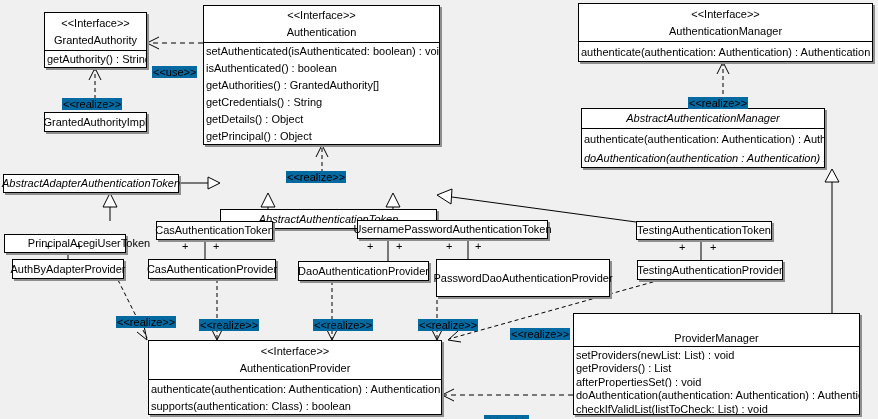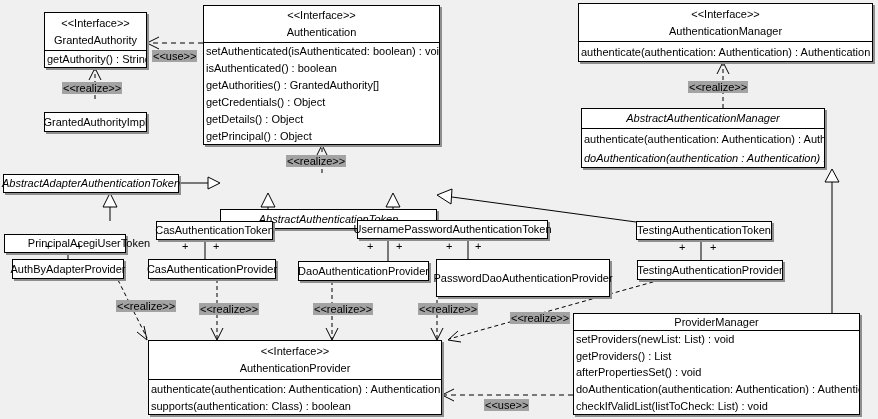--- a/index.html
+++ b/index.html
@@ -7,21 +7,21 @@
          font-family:"Liberation Sans",sans-serif;color:#000;}
   .wires{position:absolute;left:0;top:0;z-index:1;}
   .box{position:absolute;background:#fff;border:1px solid #000;box-shadow:2px 2px 0 #8f8f8f;
        z-index:2;box-sizing:border-box;display:flex;flex-direction:column;}
   .hdr{display:flex;flex-direction:column;justify-content:center;align-items:center;flex:0 0 auto;}
   .stereo,.cname{font-size:11px;line-height:17px;white-space:nowrap;text-align:center;}
   .single{justify-content:center;align-items:center;flex:1;display:flex;}
   .methods{border-top:1px solid #000;flex:1;display:flex;flex-direction:column;justify-content:space-around;overflow:hidden;}
   .m{font-size:11px;line-height:16px;padding:0 2px;white-space:nowrap;overflow:hidden;}
   .it{font-style:italic;}
-  .lbl{position:absolute;font-size:11px;line-height:12px;background:#a3a3a3;padding:0 1px;z-index:3;white-space:nowrap;}
+  .lbl{position:absolute;font-size:11px;line-height:12px;background:#0369a1;padding:0 1px;z-index:3;white-space:nowrap;margin-top:16px;}
   .plus{position:absolute;font-size:11px;line-height:11px;z-index:3;}
 </style>
 </head>
 <body>
 
 <div class="stage">
 
   <svg class="wires" width="878" height="419">
 
     <g stroke="#000" fill="none">
@@ -126,21 +126,21 @@
 
   <div class="box" style="left:203px;top:5px;width:237px;height:140px;">
     <div class="hdr" style="height:36px;">
       <div class="stereo">&lt;&lt;Interface&gt;&gt;</div>
       <div class="cname">Authentication</div>
     </div>
     <div class="methods">
       <div class="m">setAuthenticated(isAuthenticated: boolean) : void</div>
       <div class="m">isAuthenticated() : boolean</div>
       <div class="m">getAuthorities() : GrantedAuthority[]</div>
-      <div class="m">getCredentials() : Object</div>
+      <div class="m">getCredentials() : String</div>
       <div class="m">getDetails() : Object</div>
       <div class="m">getPrincipal() : Object</div>
     </div>
   </div>
 
   <div class="box" style="left:578px;top:3px;width:295px;height:59px;">
     <div class="hdr" style="height:37px;">
       <div class="stereo">&lt;&lt;Interface&gt;&gt;</div>
       <div class="cname">AuthenticationManager</div>
     </div>
@@ -230,21 +230,21 @@
       <div class="stereo">&lt;&lt;Interface&gt;&gt;</div>
       <div class="cname">AuthenticationProvider</div>
     </div>
     <div class="methods">
       <div class="m">authenticate(authentication: Authentication) : Authentication</div>
       <div class="m">supports(authentication: Class) : boolean</div>
     </div>
   </div>
 
   <div class="box" style="left:573px;top:313px;width:287px;height:102px;">
-    <div class="hdr" style="height:16px;">
+    <div class="hdr" style="height:16px;margin-top:16px;">
       <div class="cname" style="line-height:15px;">ProviderManager</div>
     </div>
     <div class="methods">
       <div class="m">setProviders(newList: List) : void</div>
       <div class="m">getProviders() : List</div>
       <div class="m">afterPropertiesSet() : void</div>
       <div class="m">doAuthentication(authentication: Authentication) : Authentication</div>
       <div class="m">checkIfValidList(listToCheck: List) : void</div>
     </div>
   </div>

